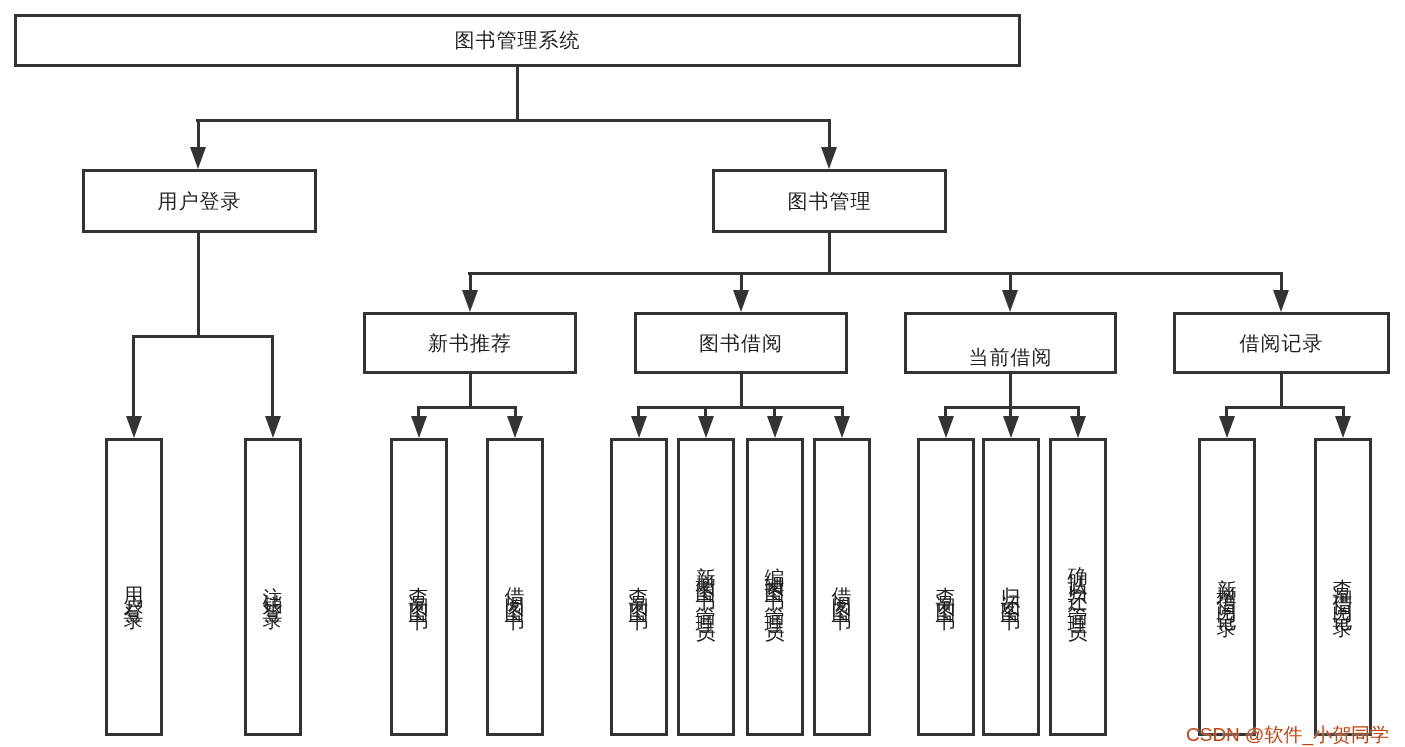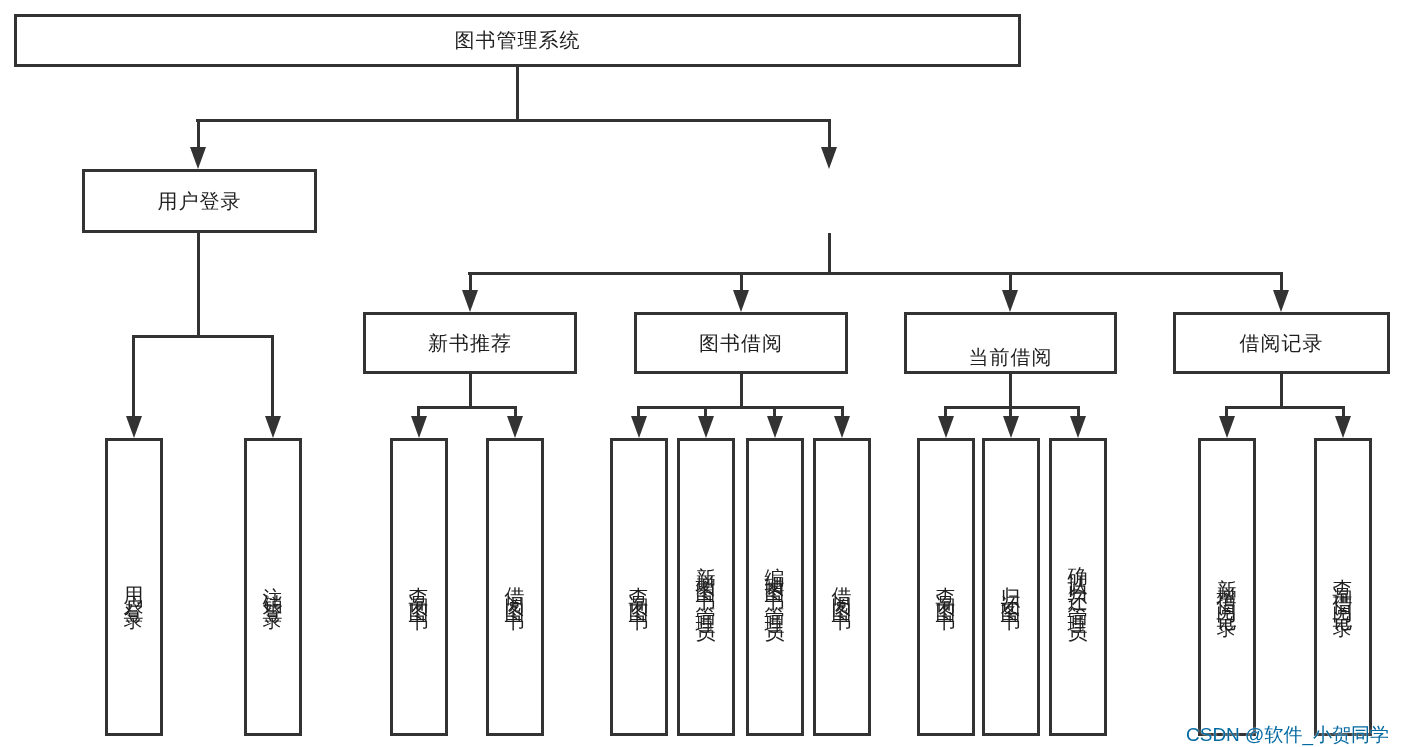--- a/index.html
+++ b/index.html
@@ -55,38 +55,41 @@
     position: absolute;
     width: 0; height: 0;
     border-left: 8px solid transparent;
     border-right: 8px solid transparent;
     border-top: 22px solid #333333;
   }
   .watermark {
     position: absolute;
     left: 1186px; top: 722px;
     width: 219px;
-    color: #0369a1;
+    color: #c2410c;
     font-size: 19px;
     white-space: nowrap;
     text-shadow: 0 0 2px #ffffff;
     z-index: 5;
   }
 </style>
 </head>
 <body>
 
 <div class="chart">
 
   <div class="node" style="left:14px; top:14px; width:1007px; height:53px;text-align:right;">
     <span>图书管理系统</span>
   </div>
 
   <div class="node" style="left:82px; top:169px; width:235px; height:64px;">
     <span>用户登录</span>
+  </div>
+  <div class="node" style="left:712px; top:169px; width:235px; height:64px;">
+    <span>图书管理</span>
   </div>
 
   <div class="node" style="left:634px; top:312px; width:214px; height:62px;">
     <span>图书借阅</span>
   </div>
   <div class="node" style="left:363px; top:312px; width:214px; height:62px;">
     <span>新书推荐</span>
   </div>
   <div class="node" style="left:904px; top:312px; width:213px; height:62px;align-items:flex-end;">
     <span>当前借阅</span>

